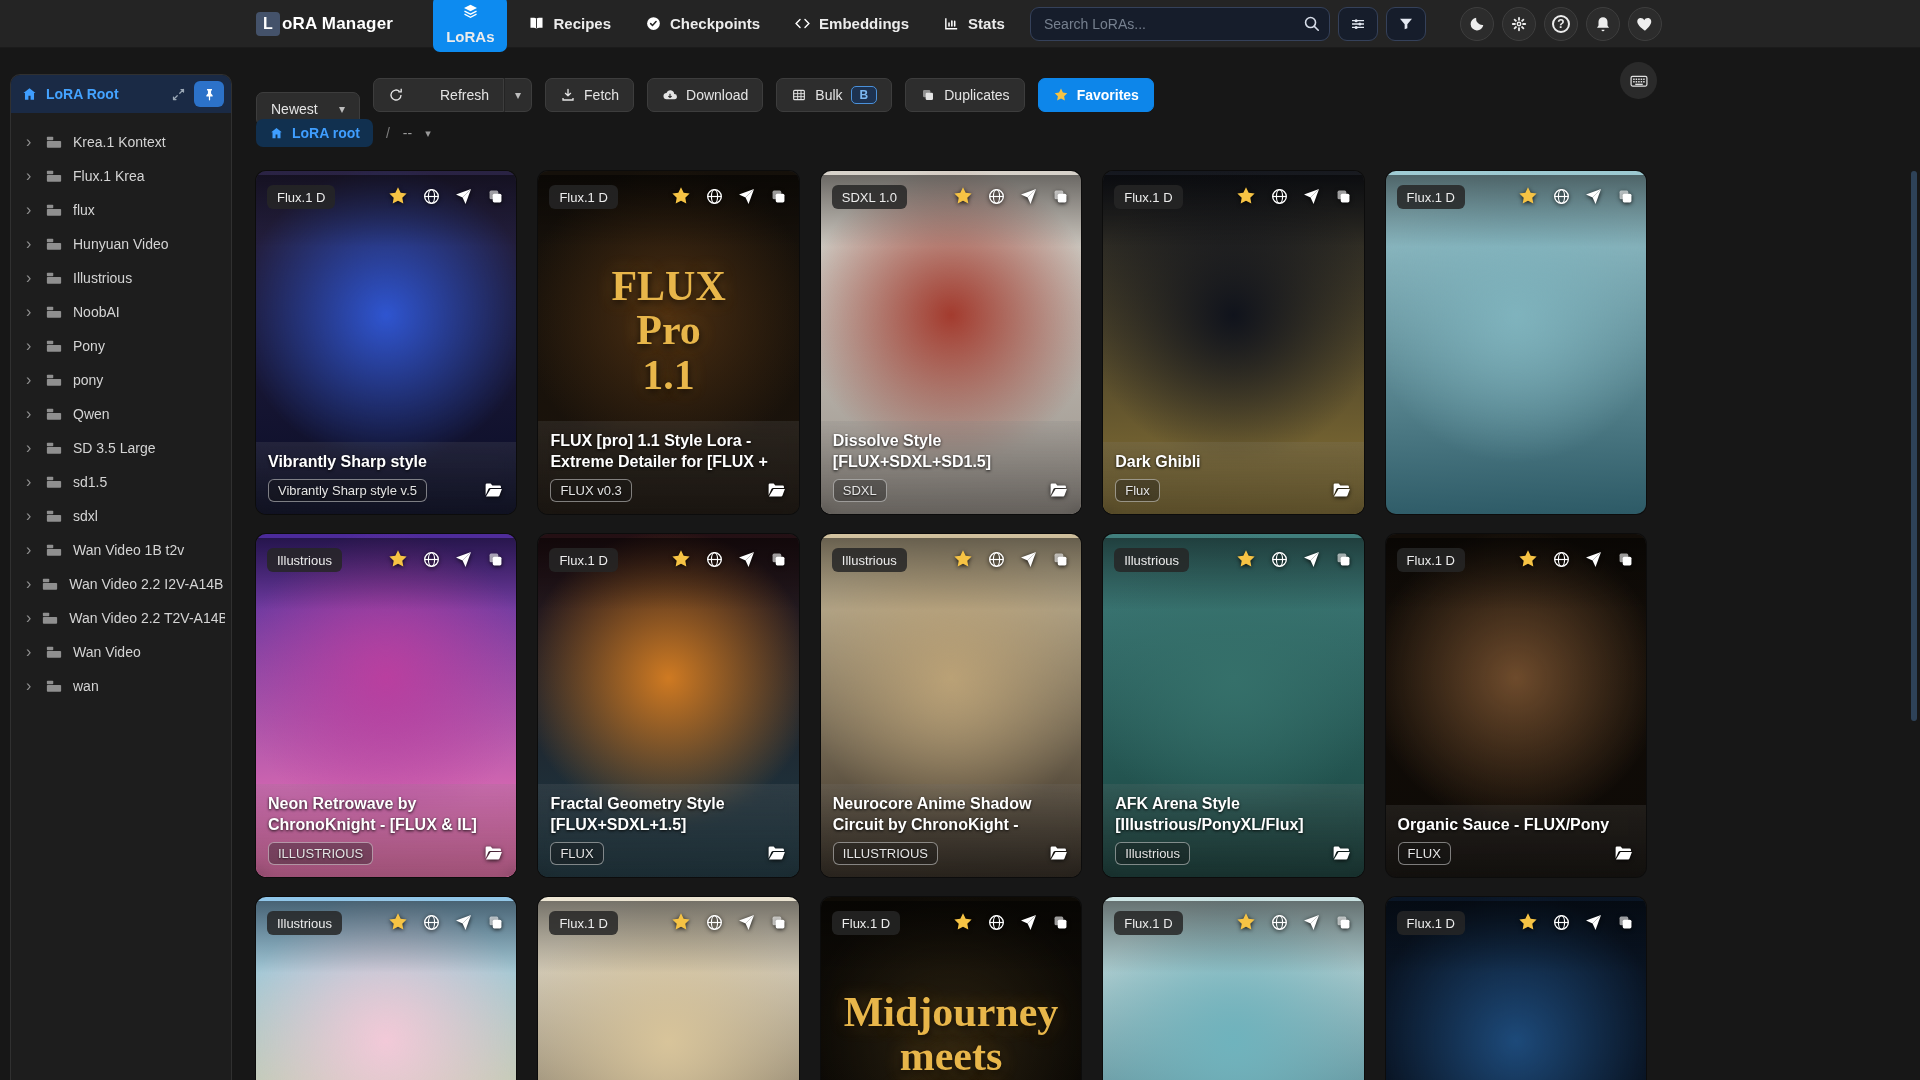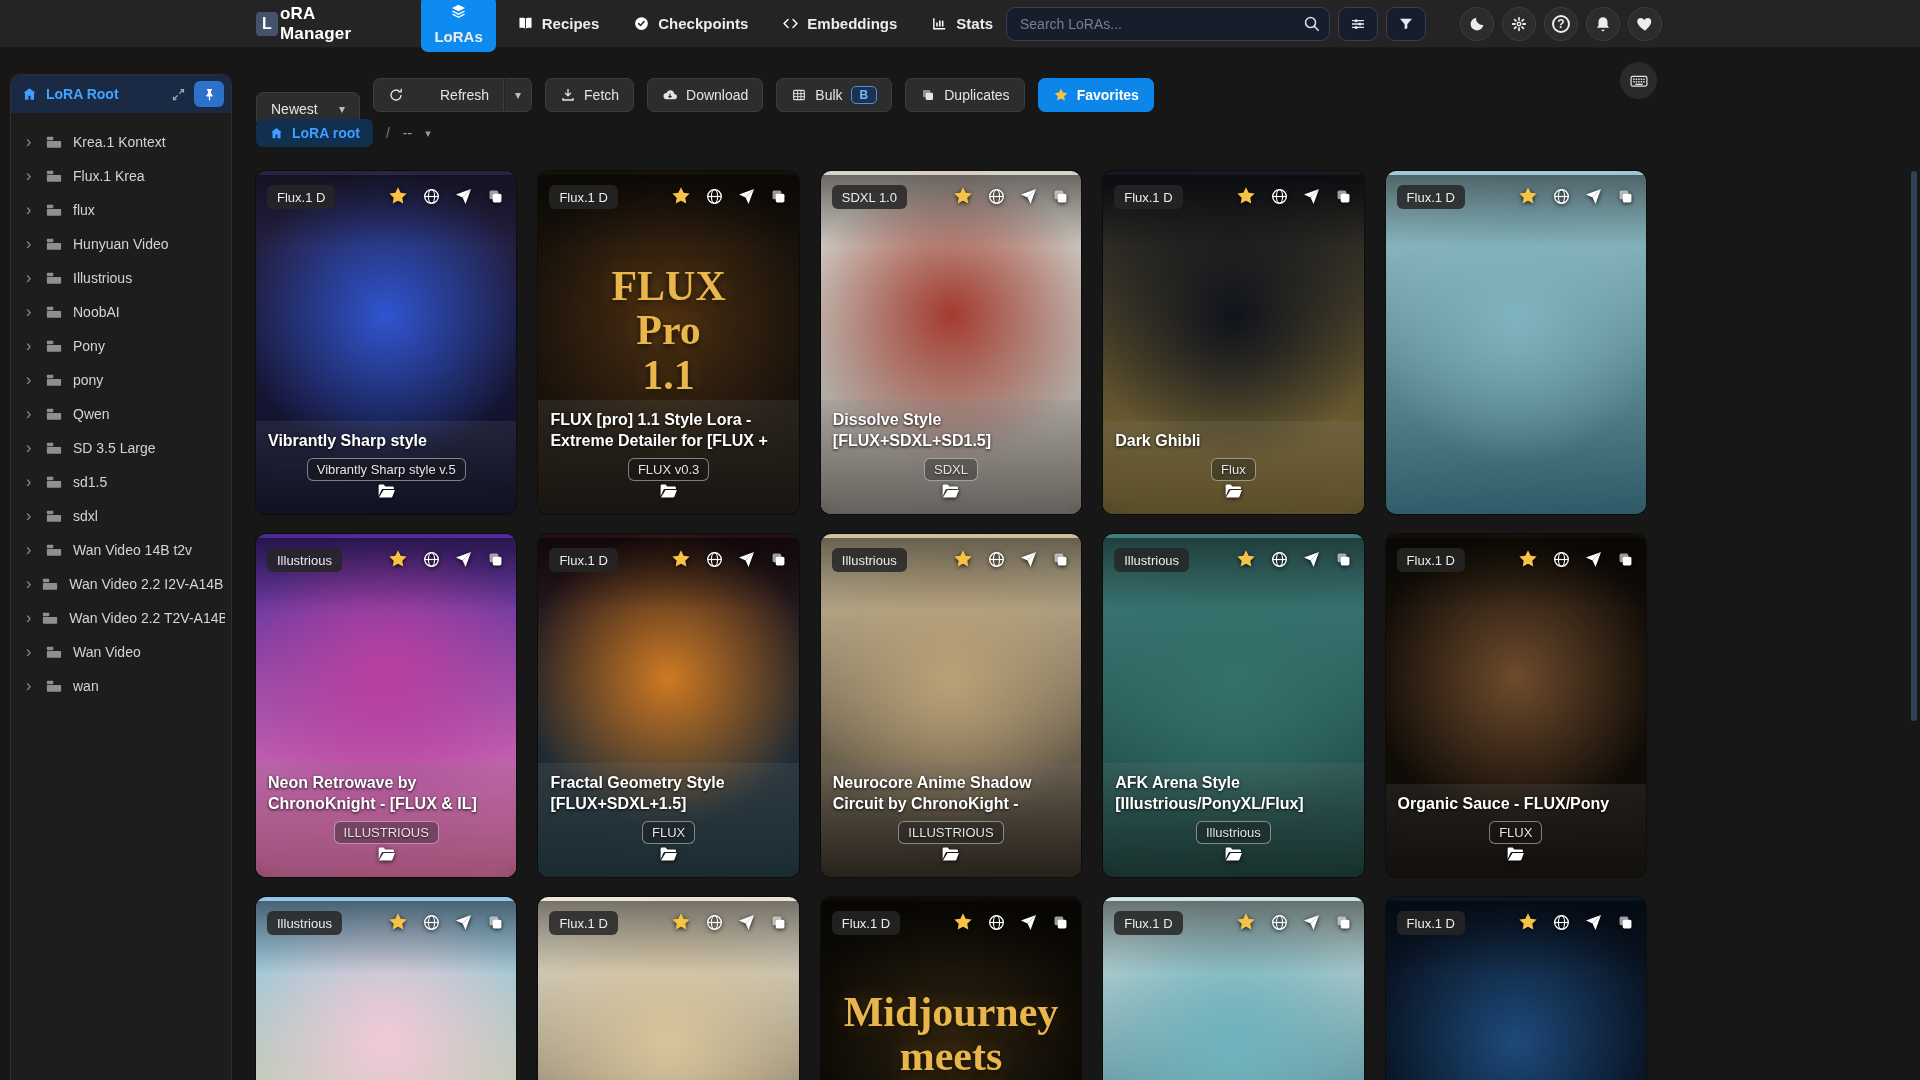--- a/index.html
+++ b/index.html
@@ -14,21 +14,21 @@
   .logo-badge { width:24px; height:24px; background:#44526a; color:#fff; font-weight:bold;
     display:flex; align-items:center; justify-content:center; border-radius:4px; font-size:16px; }
   .app-title { color:#fff; font-weight:bold; font-size:17px; letter-spacing:.2px; }
   .nav { display:flex; gap:8px; margin-left:40px; }
   .nav-item { display:flex; align-items:center; gap:8px; color:#ececec; font-size:15px; font-weight:600;
     padding:7px 13px; border-radius:7px; cursor:pointer; white-space:nowrap; }
   .nav-item.active { background:#0d8bf0;flex-direction:column; }
   .nav-item svg { width:17px; height:17px; color:#fff; }
   .nav-right { margin-left:auto; display:flex; align-items:center; gap:8px; }
   .search-wrap { position:relative; }
-  .search-input { width:324px; height:34px; background:#161d2b; border:1px solid #35415a;
+  .search-input { width:300px; height:34px; background:#161d2b; border:1px solid #35415a;
     border-radius:9px; color:#dde3ee; padding:0 36px 0 13px; font-size:14px; outline:none;
     font-family:"Liberation Sans", sans-serif; }
   .search-input::placeholder { color:#76808f; }
   .search-icon { position:absolute; right:9px; top:7px; width:19px; height:19px; color:#d6dce8; }
   .sq-btn { width:40px; height:34px; background:#161d2b; border:1px solid #35415a; border-radius:9px;
     color:#e4e9f2; display:flex; align-items:center; justify-content:center; cursor:pointer; }
   .sq-btn svg { width:18px; height:18px; }
   .circle-btn { width:34px; height:34px; border-radius:50%; background:#2c2c2c; border:1px solid #3e3e3e;
     color:#ededed; display:flex; align-items:center; justify-content:center; cursor:pointer; }
   .circle-btn svg { width:18px; height:18px; }
@@ -98,21 +98,21 @@
     border-radius:6px; height:24px; display:flex; align-items:center; }
   .card-icons { display:flex; gap:13px; align-items:center;
     filter:drop-shadow(0 1px 2px rgba(0,0,0,.85)); }
   .card-icons svg { width:19px; height:19px; color:#fff; cursor:pointer; }
   .card-icons svg.star { width:22px; height:22px; color:#f6c344; }
   .card-footer { position:absolute; left:0; right:0; bottom:0; padding:10px 12px 12px;
     background:linear-gradient(180deg, rgba(130,130,130,.16), rgba(25,25,25,.42));
     backdrop-filter:blur(7px); }
   .card-title { color:#fff; font-weight:bold; font-size:16px; line-height:1.28;
     text-shadow:0 1px 3px rgba(0,0,0,.9); }
-  .card-meta { margin-top:7px; display:flex; justify-content:space-between; align-items:center;flex-direction:column; }
+  .card-meta { margin-top:7px; display:flex; justify-content:space-between; align-items:center; }
   .tag { border:1px solid rgba(255,255,255,.45); background:rgba(22,22,22,.35); color:#e4e4e4;
     font-size:13px; padding:3px 9px; border-radius:6px; text-shadow:0 1px 2px rgba(0,0,0,.7);
     max-width:200px; overflow:hidden; text-overflow:ellipsis; white-space:nowrap; }
   .folder-open { width:21px; height:21px; color:#fff; flex:none; cursor:pointer;
     filter:drop-shadow(0 1px 2px rgba(0,0,0,.85)); }
 
   .scroll-thumb { position:absolute; right:3px; top:171px; width:6px; height:550px;
     background:#2e4258; border-radius:3px; cursor:pointer; }
 </style>
 </head>
@@ -339,21 +339,21 @@
         </svg>
     <span>sdxl</span>
   </div>
 
   <div class="tree-item">
     <span class="chev">›</span>
     <svg class="folder" viewBox="0 0 24 24">
           <rect x="2.5" y="5" width="8.5" height="4.5" rx="1" fill="currentColor"></rect>
           <rect x="2.5" y="10.5" width="19" height="9" rx="1.2" fill="currentColor"></rect>
         </svg>
-    <span>Wan Video 14B t2v</span>
+    <span>Wan Video 1B t2v</span>
   </div>
 
   <div class="tree-item">
     <span class="chev">›</span>
     <svg class="folder" viewBox="0 0 24 24">
           <rect x="2.5" y="5" width="8.5" height="4.5" rx="1" fill="currentColor"></rect>
           <rect x="2.5" y="10.5" width="19" height="9" rx="1.2" fill="currentColor"></rect>
         </svg>
     <span>Wan Video 2.2 I2V-A14B</span>
   </div>

